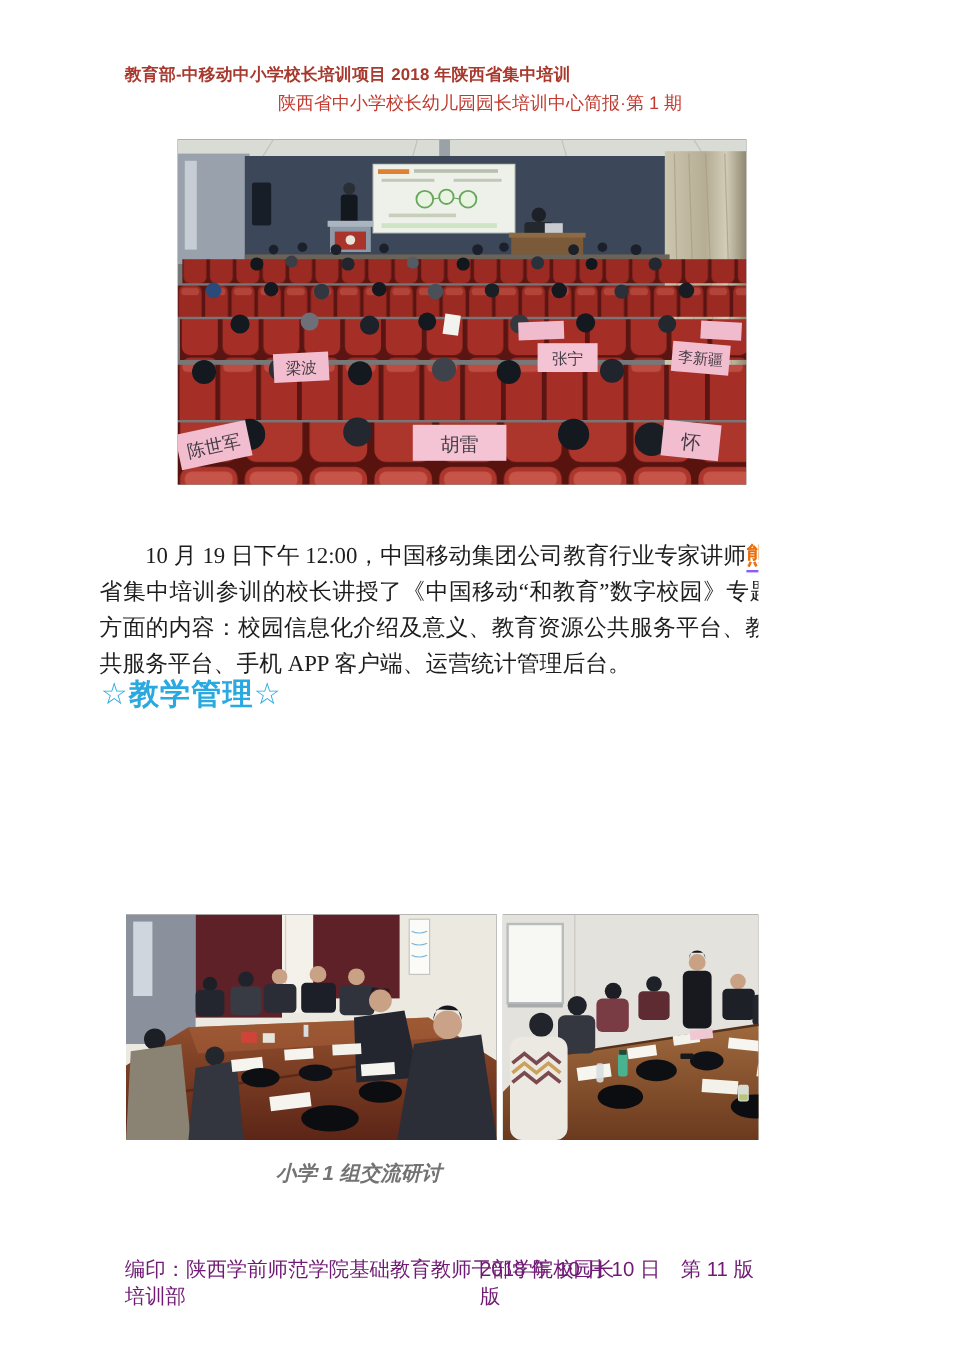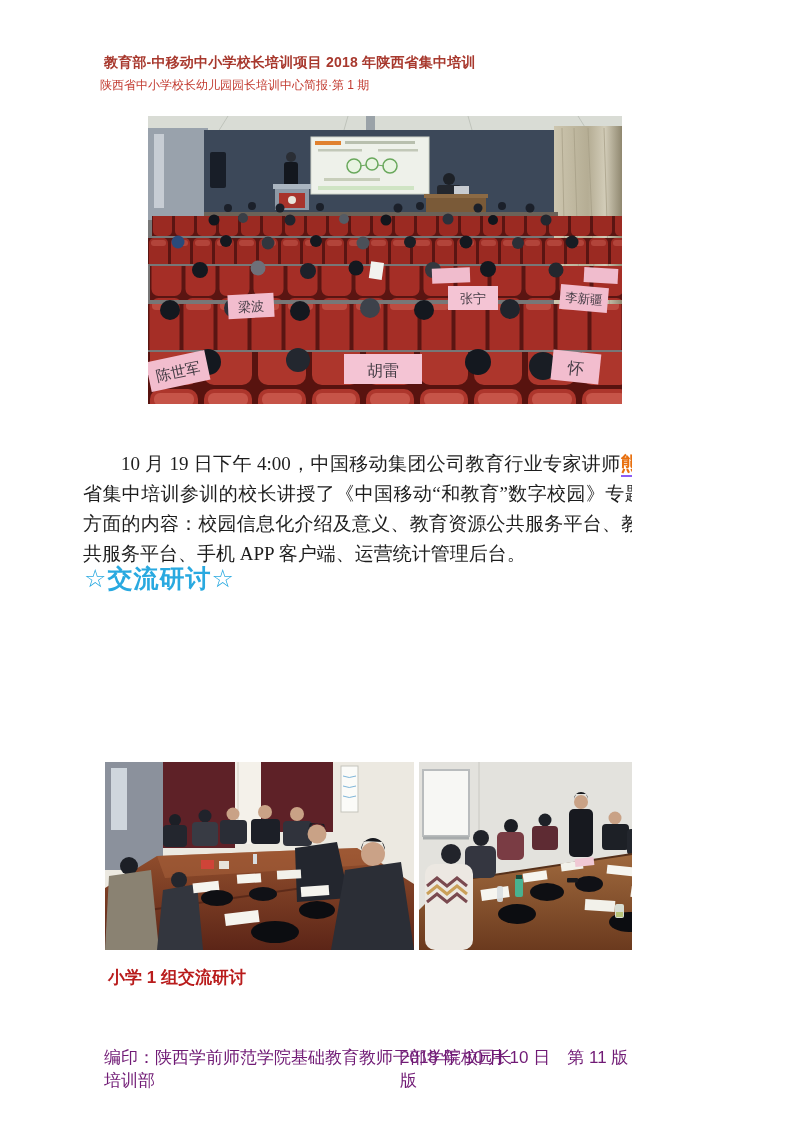--- a/index.html
+++ b/index.html
@@ -3,43 +3,43 @@
 <meta charset="utf-8">
 <style>
   html,body{margin:0;padding:0;background:#ffffff;}
   #page{position:relative;width:632px;height:1131px;background:#fff;overflow:hidden;
         font-family:"Liberation Serif","DejaVu Serif",serif;color:#1f1f1f;}
   .abs{position:absolute;}
 
   
   .hdr1{left:104px;top:54px;width:600px;font-family:"Liberation Sans","DejaVu Sans",sans-serif;
         font-weight:bold;font-size:14px;color:#a8392e;letter-spacing:.2px;}
-  .hdr2{left:100px;top:77px;width:600px;text-align:left;font-family:"Liberation Sans","DejaVu Sans",sans-serif;
-        font-size:12px;color:#c23a2f;}
+  .hdr2{left:100px;top:77px;width:600px;text-align:center;font-family:"Liberation Sans","DejaVu Sans",sans-serif;
+        font-size:15px;color:#c23a2f;}
 
   
   .photo{overflow:hidden;background:#777;}
   .photo svg{display:block;}
   #photo-lecture{left:148px;top:116px;width:474px;height:288px;}
   #photo-left{left:105px;top:762px;width:309px;height:188px;}
   #photo-right{left:419px;top:762px;width:297px;height:188px;}
 
   
   .para{left:83px;width:634px;font-size:19px;line-height:30px;text-align:justify;
         text-indent:38px;color:#1d1d1d;}
   #para1{top:430px;}
   #para2{top:606px;}
   .hl-name{color:#e8700f;font-weight:bold;border-bottom:2px solid #8b5cf6;padding-bottom:1px;}
 
   .section-heading{left:84px;top:562px;font-family:"Liberation Sans","DejaVu Sans",sans-serif;
         font-weight:bold;font-size:25px;color:#29a9e0;letter-spacing:1px;}
 
   
   .caption{top:966px;font-family:"Liberation Sans","DejaVu Sans",sans-serif;
-        font-weight:bold;font-size:17px;color:#b91c1c;text-align:left;}
+        font-weight:bold;font-size:17px;color:#737373;text-align:right;font-style:italic;}
   #cap-left{left:108px;width:260px;}
   #cap-right{left:368px;width:260px;}
 
   
   .ftr{top:1046px;font-family:"Liberation Sans","DejaVu Sans",sans-serif;font-size:17px;color:#701a75;}
   #ftr-left{left:104px;width:420px;}
   #ftr-right{left:400px;width:297px;text-align:left;}
 
   .svgtext{font-family:"Liberation Sans","DejaVu Sans",sans-serif;fill:#443c45;}
 </style>
@@ -220,23 +220,23 @@
         <rect x="196" y="238" width="78" height="30" fill="#f4c4d4"></rect>
         <text x="235" y="260" text-anchor="middle" font-size="16" class="svgtext">胡雷</text>
       </g>
       <g transform="rotate(6 428 250)">
         <rect x="404" y="236" width="48" height="30" fill="#f2bdce"></rect>
         <text x="428" y="258" text-anchor="middle" font-size="16" class="svgtext">怀</text>
       </g>
     </svg>
   </div>
 
-  <p class="abs para" id="para1"><span>10 月 19 日下午 4:00，中国移动集团公司教育行业专家讲师</span><span class="hl-name">熊正国</span><span>为我省集中培训参训的校长讲授了《中国移动“和教育”数字校园》专题。包括 7 方面的内容：校园信息化介绍及意义、教育资源公共服务平台、教育管理公共服务平台、手机 APP 客户端、运营统计管理后台。</span></p>
-
-  <div class="abs section-heading">☆交流研讨☆</div>
+  <p class="abs para" id="para1"><span>10 月 19 日下午 12:00，中国移动集团公司教育行业专家讲师</span><span class="hl-name">熊正国</span><span>为我省集中培训参训的校长讲授了《中国移动“和教育”数字校园》专题。包括 7 方面的内容：校园信息化介绍及意义、教育资源公共服务平台、教育管理公共服务平台、手机 APP 客户端、运营统计管理后台。</span></p>
+
+  <div class="abs section-heading">☆教学管理☆</div>
 
 
   <div class="abs photo" id="photo-left">
     <svg width="309" height="188" viewBox="0 0 309 188">
       <defs>
         <linearGradient id="tbl1" x1="0" y1="0" x2="0" y2="1">
           <stop offset="0" stop-color="#93502e"></stop>
             <stop offset="1" stop-color="#5c2517"></stop>
         </linearGradient>
       </defs>

